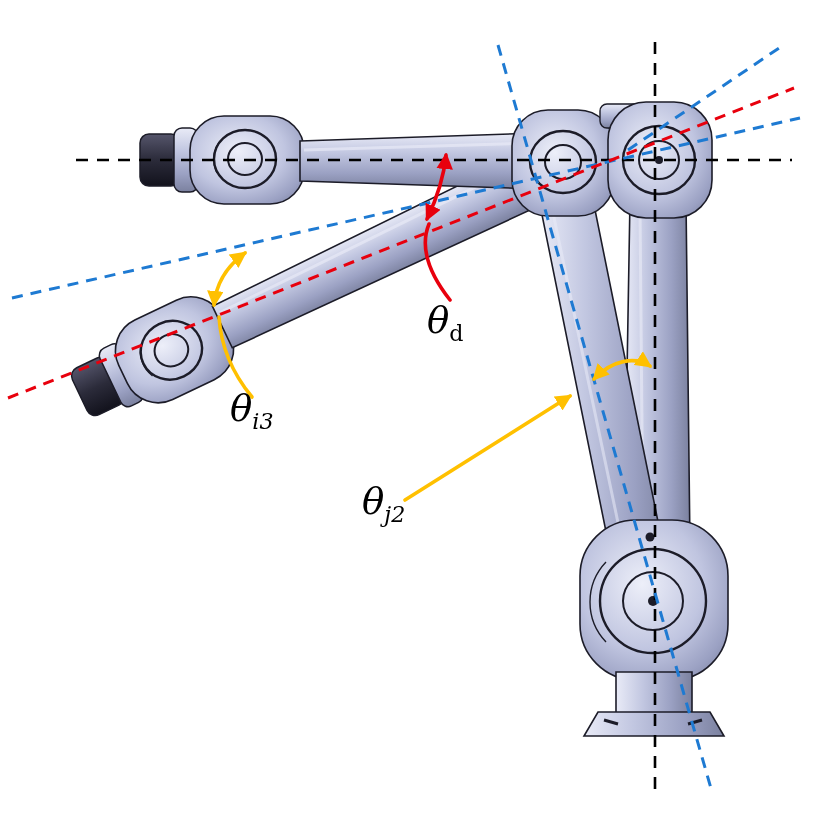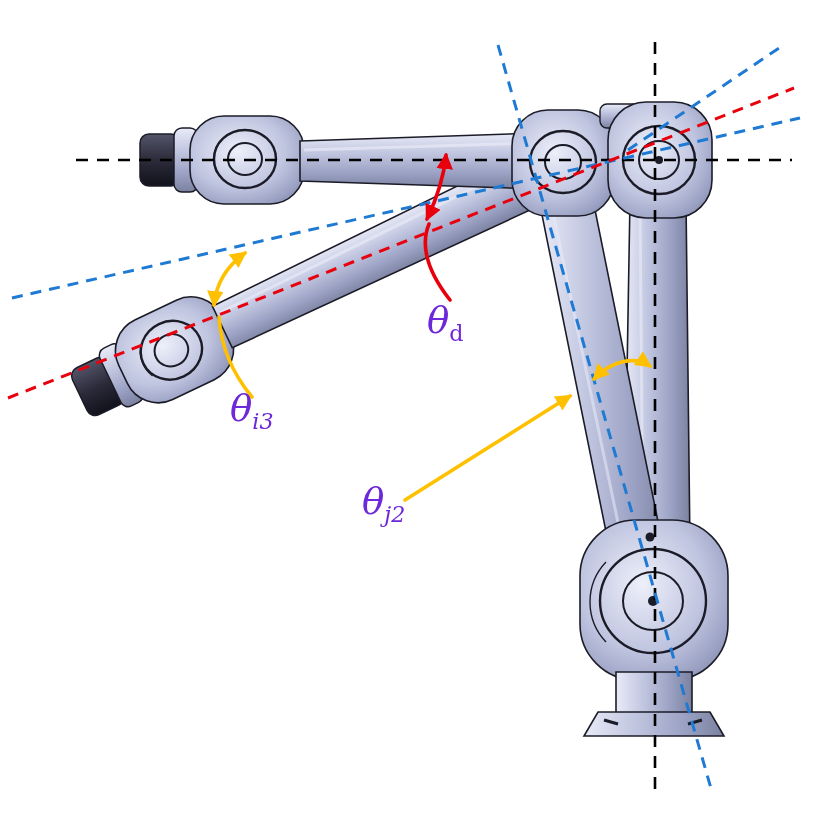--- a/index.html
+++ b/index.html
@@ -10,21 +10,21 @@
     overflow:hidden;
     font-family:"Liberation Sans", sans-serif;
   }
   .figure svg{position:absolute;left:0;top:0;}
   .lbl{
     position:absolute;
     font-family:"DejaVu Serif", serif;
     font-style:italic;
     font-size:37px;
     line-height:1;
-    color:#6d28d9;
+    color:#000000;
     white-space:nowrap;
     user-select:none;
   }
   .lbl sub{font-size:0.60em;line-height:0;}
   #lbl-theta-d sub{font-style:normal;}      
   #lbl-theta-i3 sub,#lbl-theta-j2 sub{font-style:italic;}
   #lbl-theta-d {left:427px;top:302px;}
   #lbl-theta-i3{left:230px;top:390px;}
   #lbl-theta-j2{left:362px;top:483px;}
 </style>

